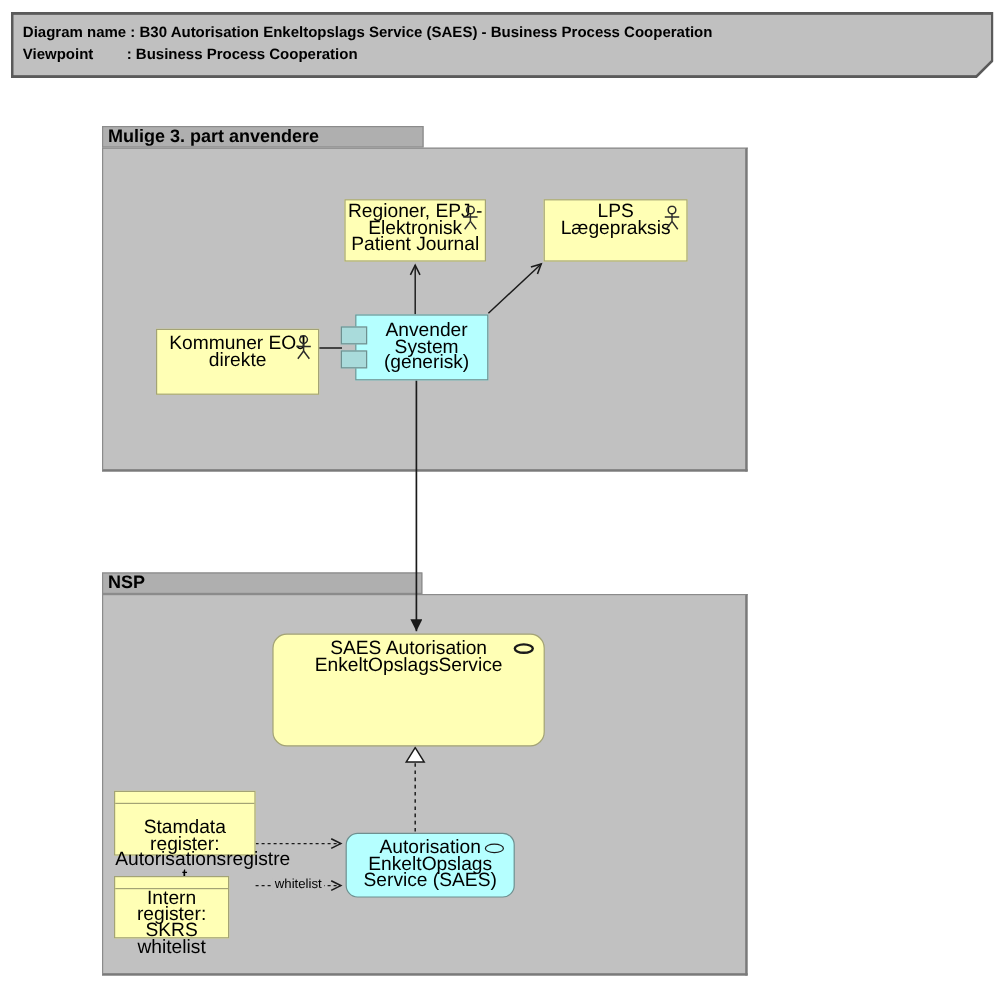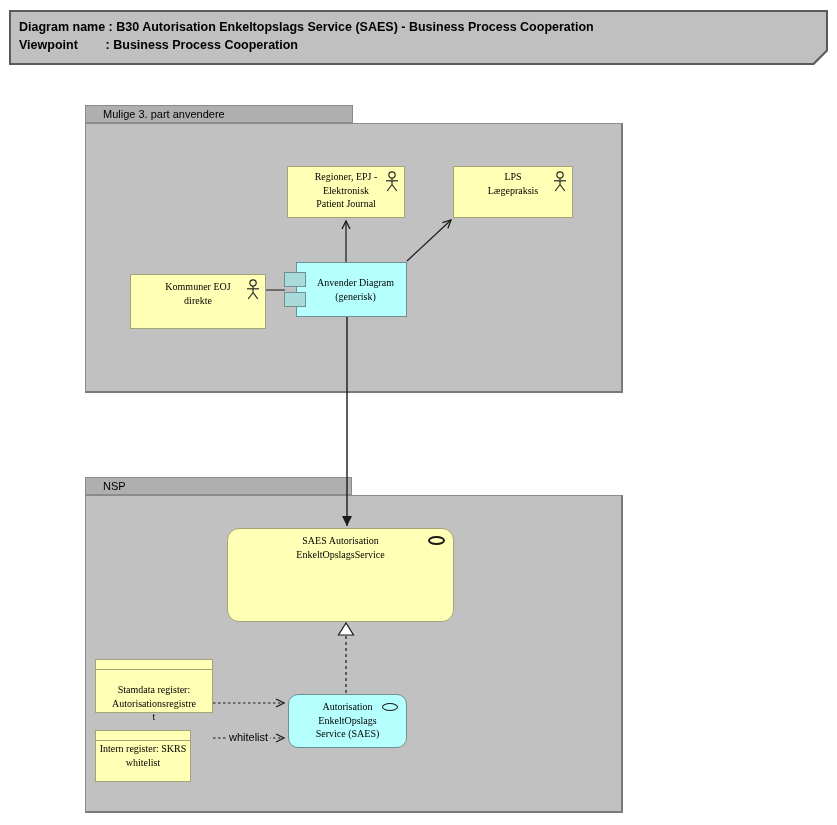--- a/index.html
+++ b/index.html
@@ -15,26 +15,26 @@
 
   
   .note-outer{position:absolute;left:9px;top:10px;width:819px;height:55px;background:var(--note-border);
     clip-path:polygon(0 0,100% 0,100% calc(100% - 14px),calc(100% - 14px) 100%,0 100%);}
   .note-inner{position:absolute;left:2px;top:2px;right:2px;bottom:2px;background:var(--note-fill);
     clip-path:polygon(0 0,100% 0,100% calc(100% - 13px),calc(100% - 13px) 100%,0 100%);
     font-weight:bold;font-size:12.5px;line-height:17.5px;padding:7px 10px 0 8px;white-space:pre;}
 
   
   .group-tab{position:absolute;background:var(--group-tab-fill);border:1px solid var(--group-border);
-    font-size:11px;line-height:16px;padding-left:17px;}
+    font-size:15px;line-height:16px;padding-left:4px;font-weight:bold;}
   .group-body{position:absolute;background:var(--group-fill);border:1px solid var(--group-border);
     border-right:2px solid #7A7A7A;border-bottom:2px solid #7A7A7A;}
 
   
-  .node{position:absolute;font-size:10px;line-height:13.5px;font-family:Liberation Serif, serif;}
+  .node{position:absolute;font-size:16px;line-height:13.5px;}
   .biz{background:var(--business-fill);border:1px solid var(--business-border);}
   .app{background:var(--app-fill);border:1px solid var(--app-border);}
   .node-label{display:block;width:100%;text-align:center;white-space:pre-line;}
   .pad-top{padding-top:3px;}
   .flex-center{display:flex;align-items:center;justify-content:center;height:100%;}
   .actor-icon{position:absolute;top:4px;right:5px;width:14px;height:21px;}
   .svc-oval{position:absolute;border:2px solid var(--line-color);border-radius:50%;background:transparent;}
   .comp-rect{position:absolute;left:-13px;width:22px;height:15px;background:var(--app-icon-fill);
     border:1px solid var(--app-border);}
   .obj-strip{height:10px;border-bottom:1px solid var(--business-border);}
@@ -126,32 +126,32 @@
       <line x1="1" y1="9.8" x2="13" y2="9.8" stroke="#2b2b2b" stroke-width="1.2"></line>
       <line x1="7" y1="13.5" x2="2.2" y2="20" stroke="#2b2b2b" stroke-width="1.2"></line>
       <line x1="7" y1="13.5" x2="11.8" y2="20" stroke="#2b2b2b" stroke-width="1.2"></line>
     </svg>
   </div>
 
   <div class="node app" style="left:296px;top:262px;width:111px;height:55px;">
     <div class="comp-rect" style="top:9px;"></div>
     <div class="comp-rect" style="top:29px;"></div>
     <div class="flex-center">
-      <span class="node-label" style="padding-left:8px;">Anvender Diagram
+      <span class="node-label" style="padding-left:8px;">Anvender System
 (generisk)</span>
     </div>
   </div>
 
   <div class="node biz rounded-lg" style="left:227px;top:528px;width:227px;height:94px;">
     <span class="node-label" style="padding-top:5px;">SAES Autorisation
 EnkeltOpslagsService</span>
     <span class="svc-oval" style="top:7px;right:8px;width:17px;height:9px;"></span>
   </div>
 
-  <div class="node app rounded-md" style="left:288px;top:694px;width:119px;height:54px;">
+  <div class="node app rounded-md" style="left:288px;top:694px;width:141px;height:54px;">
     <span class="node-label" style="padding-top:5px;">Autorisation
 EnkeltOpslags
 Service (SAES)</span>
     <span class="svc-oval" style="top:8px;right:8px;width:16px;height:8px;border-width:1.5px;"></span>
   </div>
 
   <div class="node biz" style="left:95px;top:659px;width:118px;height:54px;">
     <div class="obj-strip"></div>
     <span class="node-label" style="padding-top:1px;margin-top:12px;">Stamdata register:
 Autorisationsregistre

